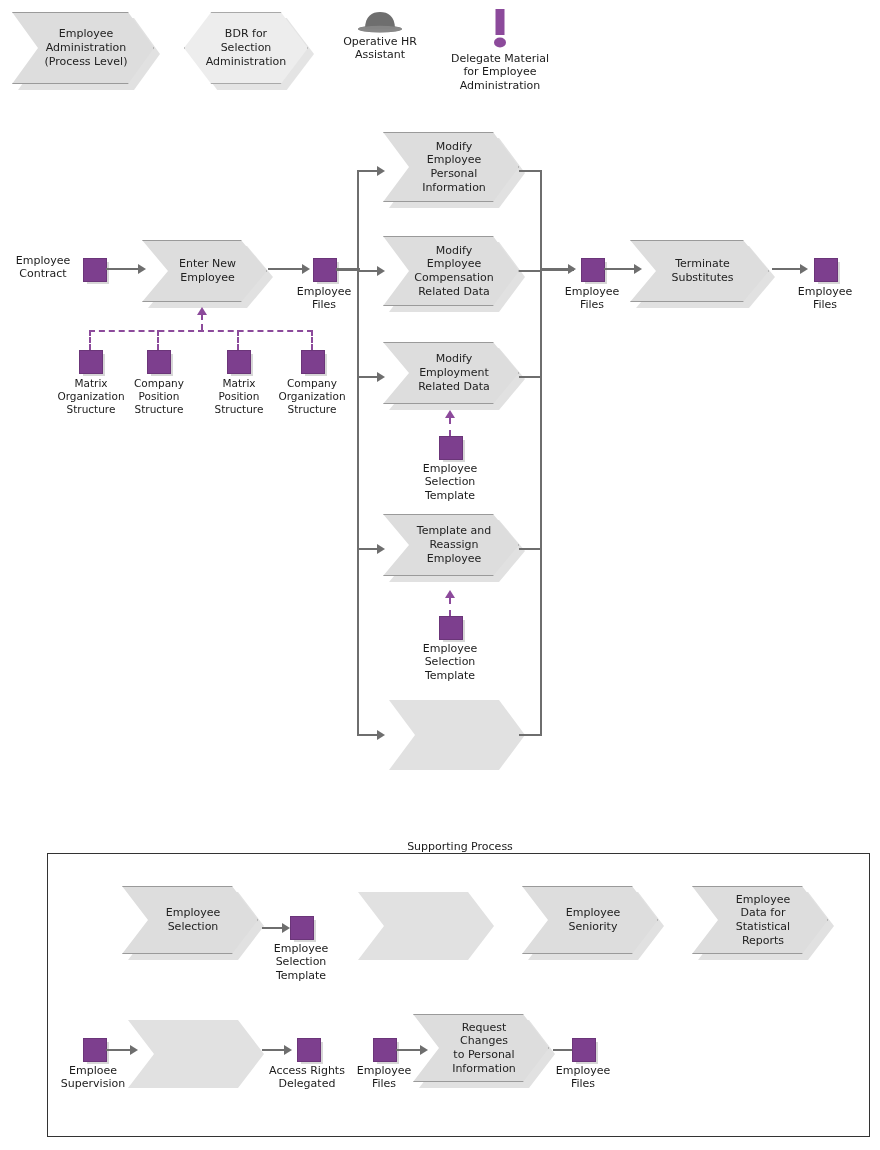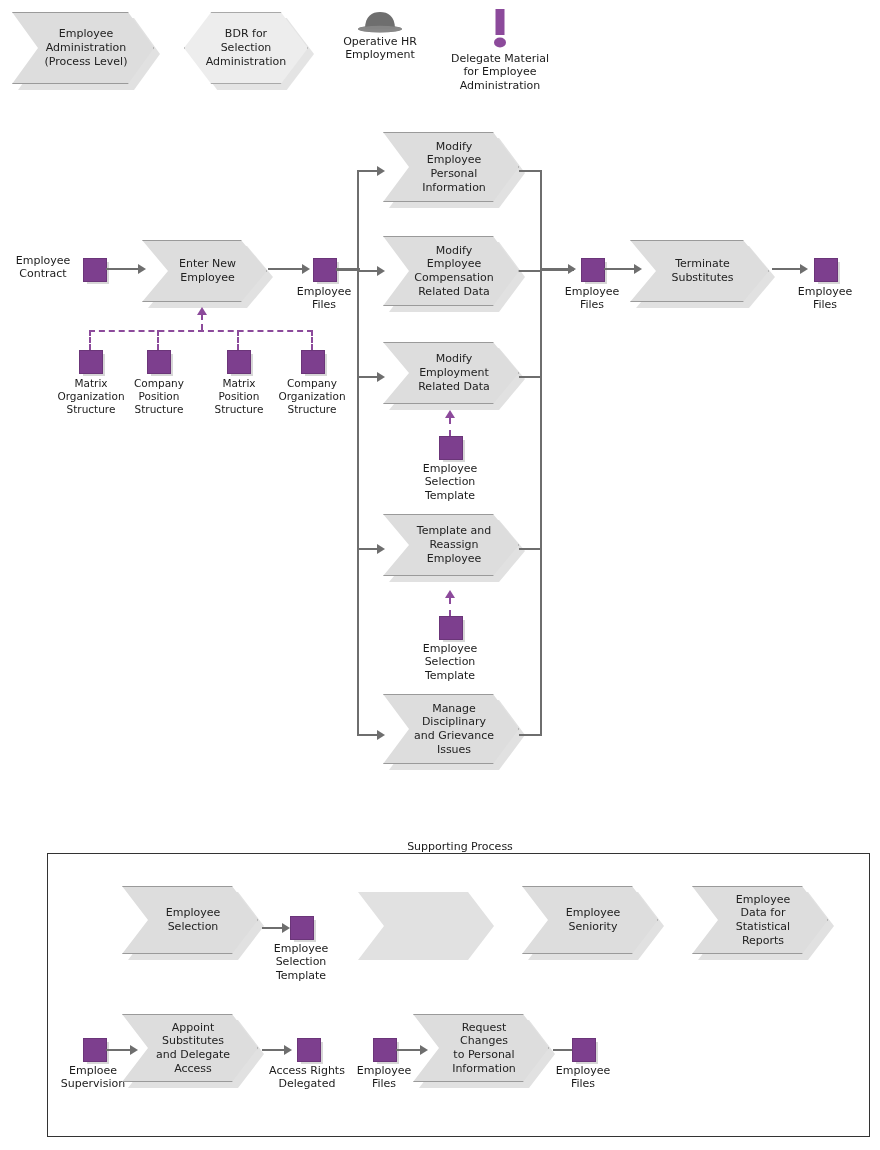--- a/index.html
+++ b/index.html
@@ -101,21 +101,21 @@
   </div>
 
   <div class="hat" style="left:355px;top:8px;width:50px;height:26px;">
     <svg width="50" height="26" viewBox="0 0 50 26">
       <ellipse cx="25" cy="21" rx="22" ry="3.4" fill="#808080"></ellipse>
       <path d="M10 21 C10 8, 17 4, 25 4 C33 4, 40 8, 40 21 Z" fill="#6e6e6e"></path>
       <ellipse cx="25" cy="21" rx="22" ry="3.2" fill="#8a8a8a" opacity=".85"></ellipse>
     </svg>
   </div>
   <div class="caption txt11" style="left: 330px; top: 35px; width: 100px; white-space: pre-line;">Operative HR
-Employment</div>
+Assistant</div>
 
   <div class="bang" style="left:489px;top:8px;width:22px;height:42px;">
     <svg width="22" height="42" viewBox="0 0 22 42">
       <rect x="6.5" y="1" width="9" height="26" fill="#8C4A9B"></rect>
       <ellipse cx="11" cy="34.5" rx="6" ry="5" fill="#8C4A9B"></ellipse>
     </svg>
   </div>
   <div class="caption txt11" style="left: 440px; top: 52px; width: 120px; white-space: pre-line;">Delegate Material
 for Employee
 Administration</div>
@@ -216,26 +216,20 @@
   </div>
 
   <div class="chev-shadow" style="left:389px;top:520px;width:136px;height:62px;"></div>
   <div class="node chev txt11" style="left:383px;top:514px;width:136px;height:62px;">
     <span class="lbl" style="white-space: pre-line;">Template and
 Reassign
 Employee</span>
   </div>
 
   <div class="chev-shadow" style="left:389px;top:700px;width:136px;height:70px;"></div>
-  <div class="node chev txt11" style="left:383px;top:694px;width:136px;height:70px;">
-    <span class="lbl" style="white-space: pre-line;">Manage
-Disciplinary
-and Grievance
-Issues</span>
-  </div>
 
   <div class="arrow-u" style="left:445px;top:410px;"></div>
   <div class="dash-v" style="left:449px;top:418px;height:18px;"></div>
   <div class="sq-shadow" style="left:443px;top:440px;"></div>
   <div class="sq" style="left:439px;top:436px;"></div>
   <div class="caption txt11" style="left: 410px; top: 462px; width: 80px; white-space: pre-line;">Employee
 Selection
 Template</div>
 
   <div class="arrow-u" style="left:445px;top:590px;"></div>
@@ -313,26 +307,20 @@
 
   <div class="sq-shadow" style="left:87px;top:1042px;"></div>
   <div class="sq" style="left:83px;top:1038px;"></div>
   <div class="caption txt11" style="left: 52px; top: 1064px; width: 82px; white-space: pre-line;">Emploee
 Supervision</div>
 
   <div class="ln ln-h" style="left:106px;top:1049px;width:28px;"></div>
   <div class="arrow-r" style="left:130px;top:1045px;"></div>
 
   <div class="chev-shadow" style="left:128px;top:1020px;width:136px;height:68px;"></div>
-  <div class="node chev txt11" style="left:122px;top:1014px;width:136px;height:68px;">
-    <span class="lbl" style="white-space: pre-line;">Appoint
-Substitutes
-and Delegate
-Access</span>
-  </div>
 
   <div class="ln ln-h" style="left:262px;top:1049px;width:26px;"></div>
   <div class="arrow-r" style="left:284px;top:1045px;"></div>
   <div class="sq-shadow" style="left:301px;top:1042px;"></div>
   <div class="sq" style="left:297px;top:1038px;"></div>
   <div class="caption txt11" style="left: 254px; top: 1064px; width: 106px; white-space: pre-line;">Access Rights
 Delegated</div>
 
   <div class="sq-shadow" style="left:377px;top:1042px;"></div>
   <div class="sq" style="left:373px;top:1038px;"></div>

